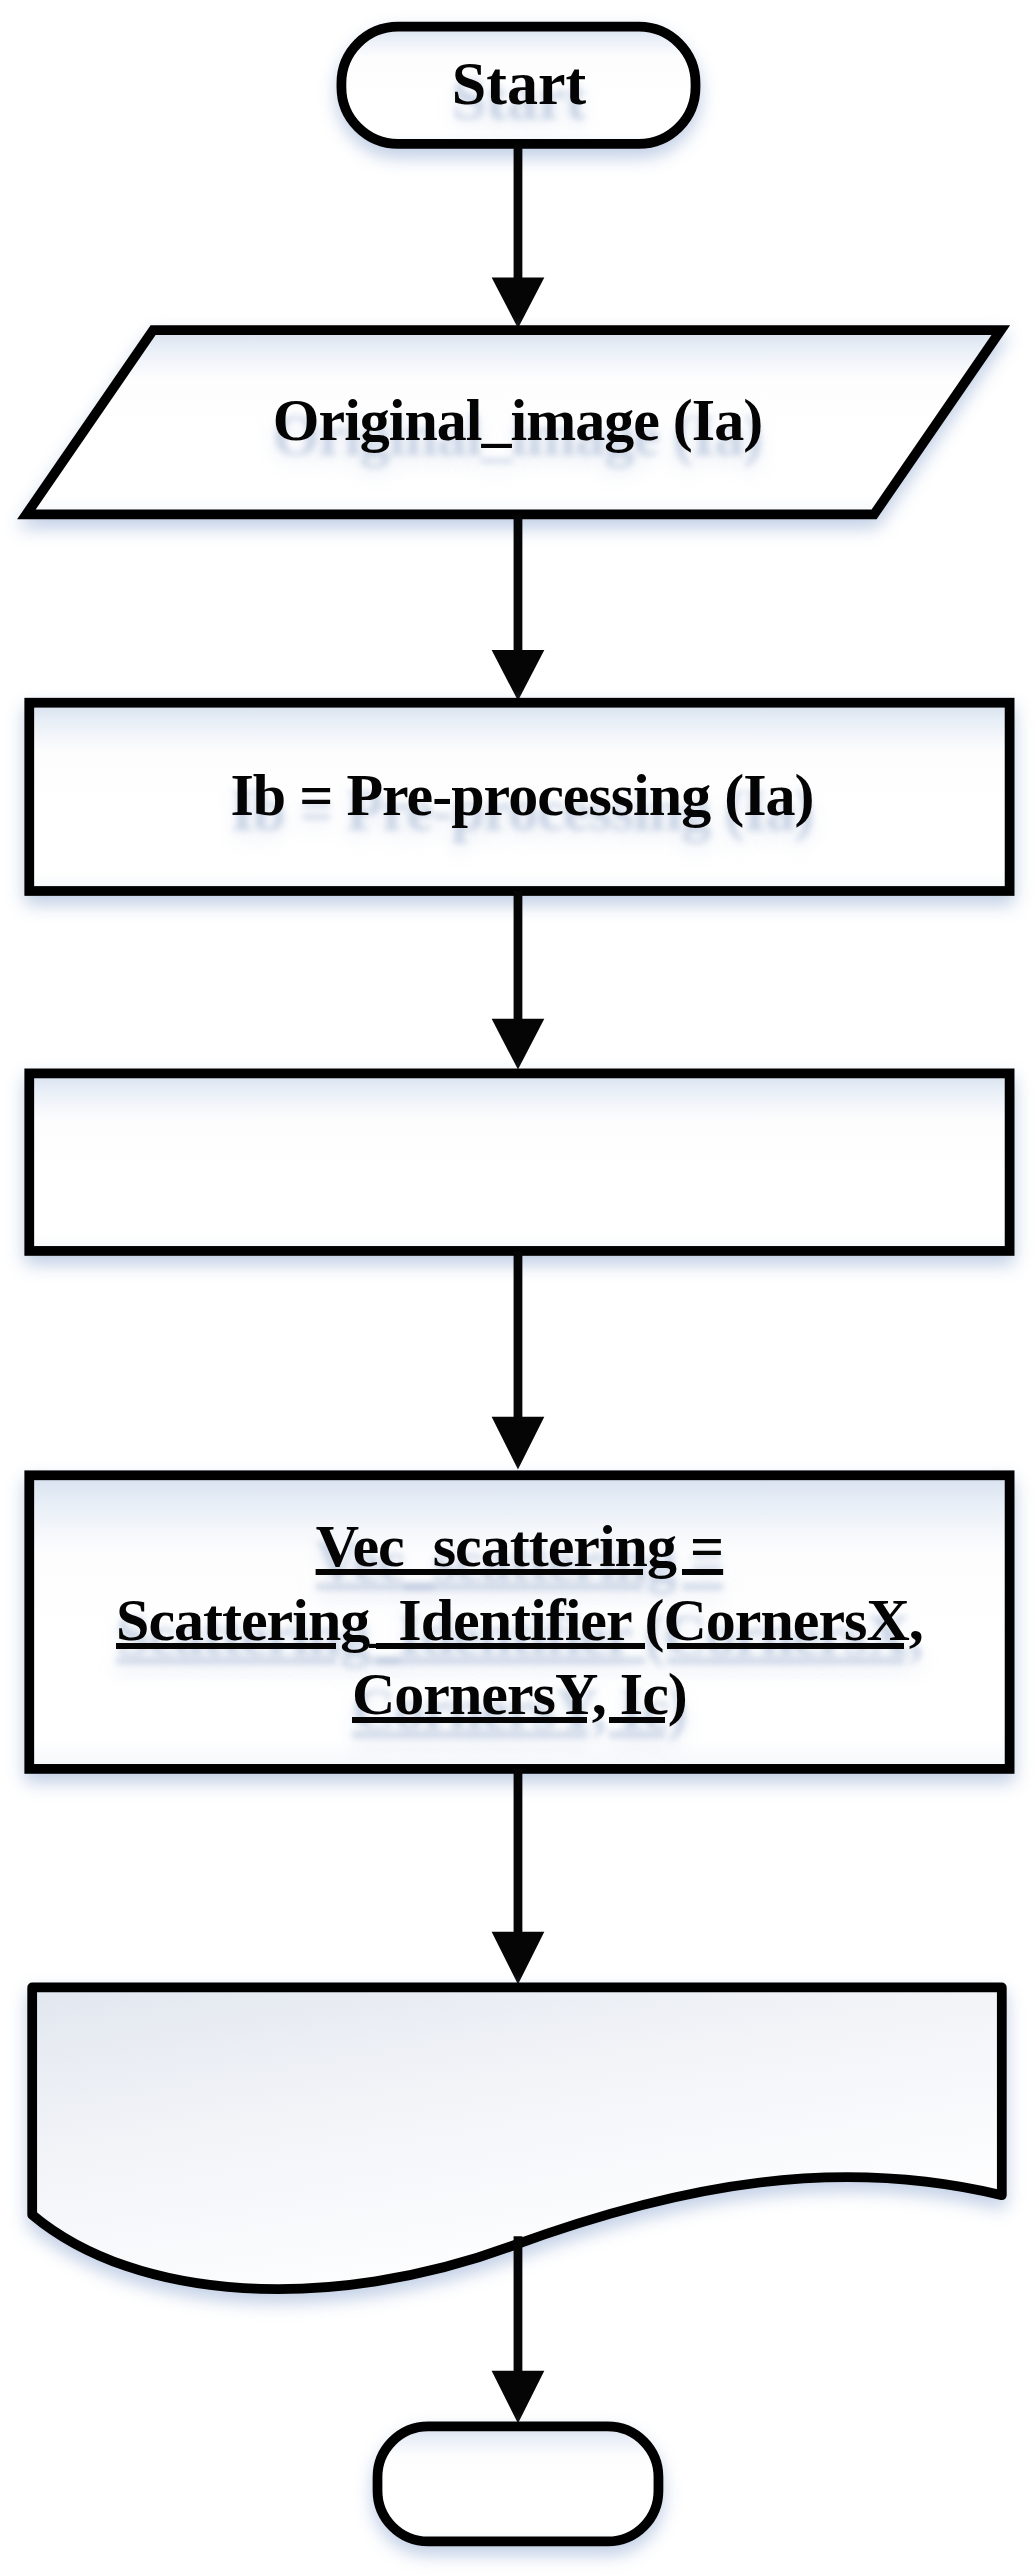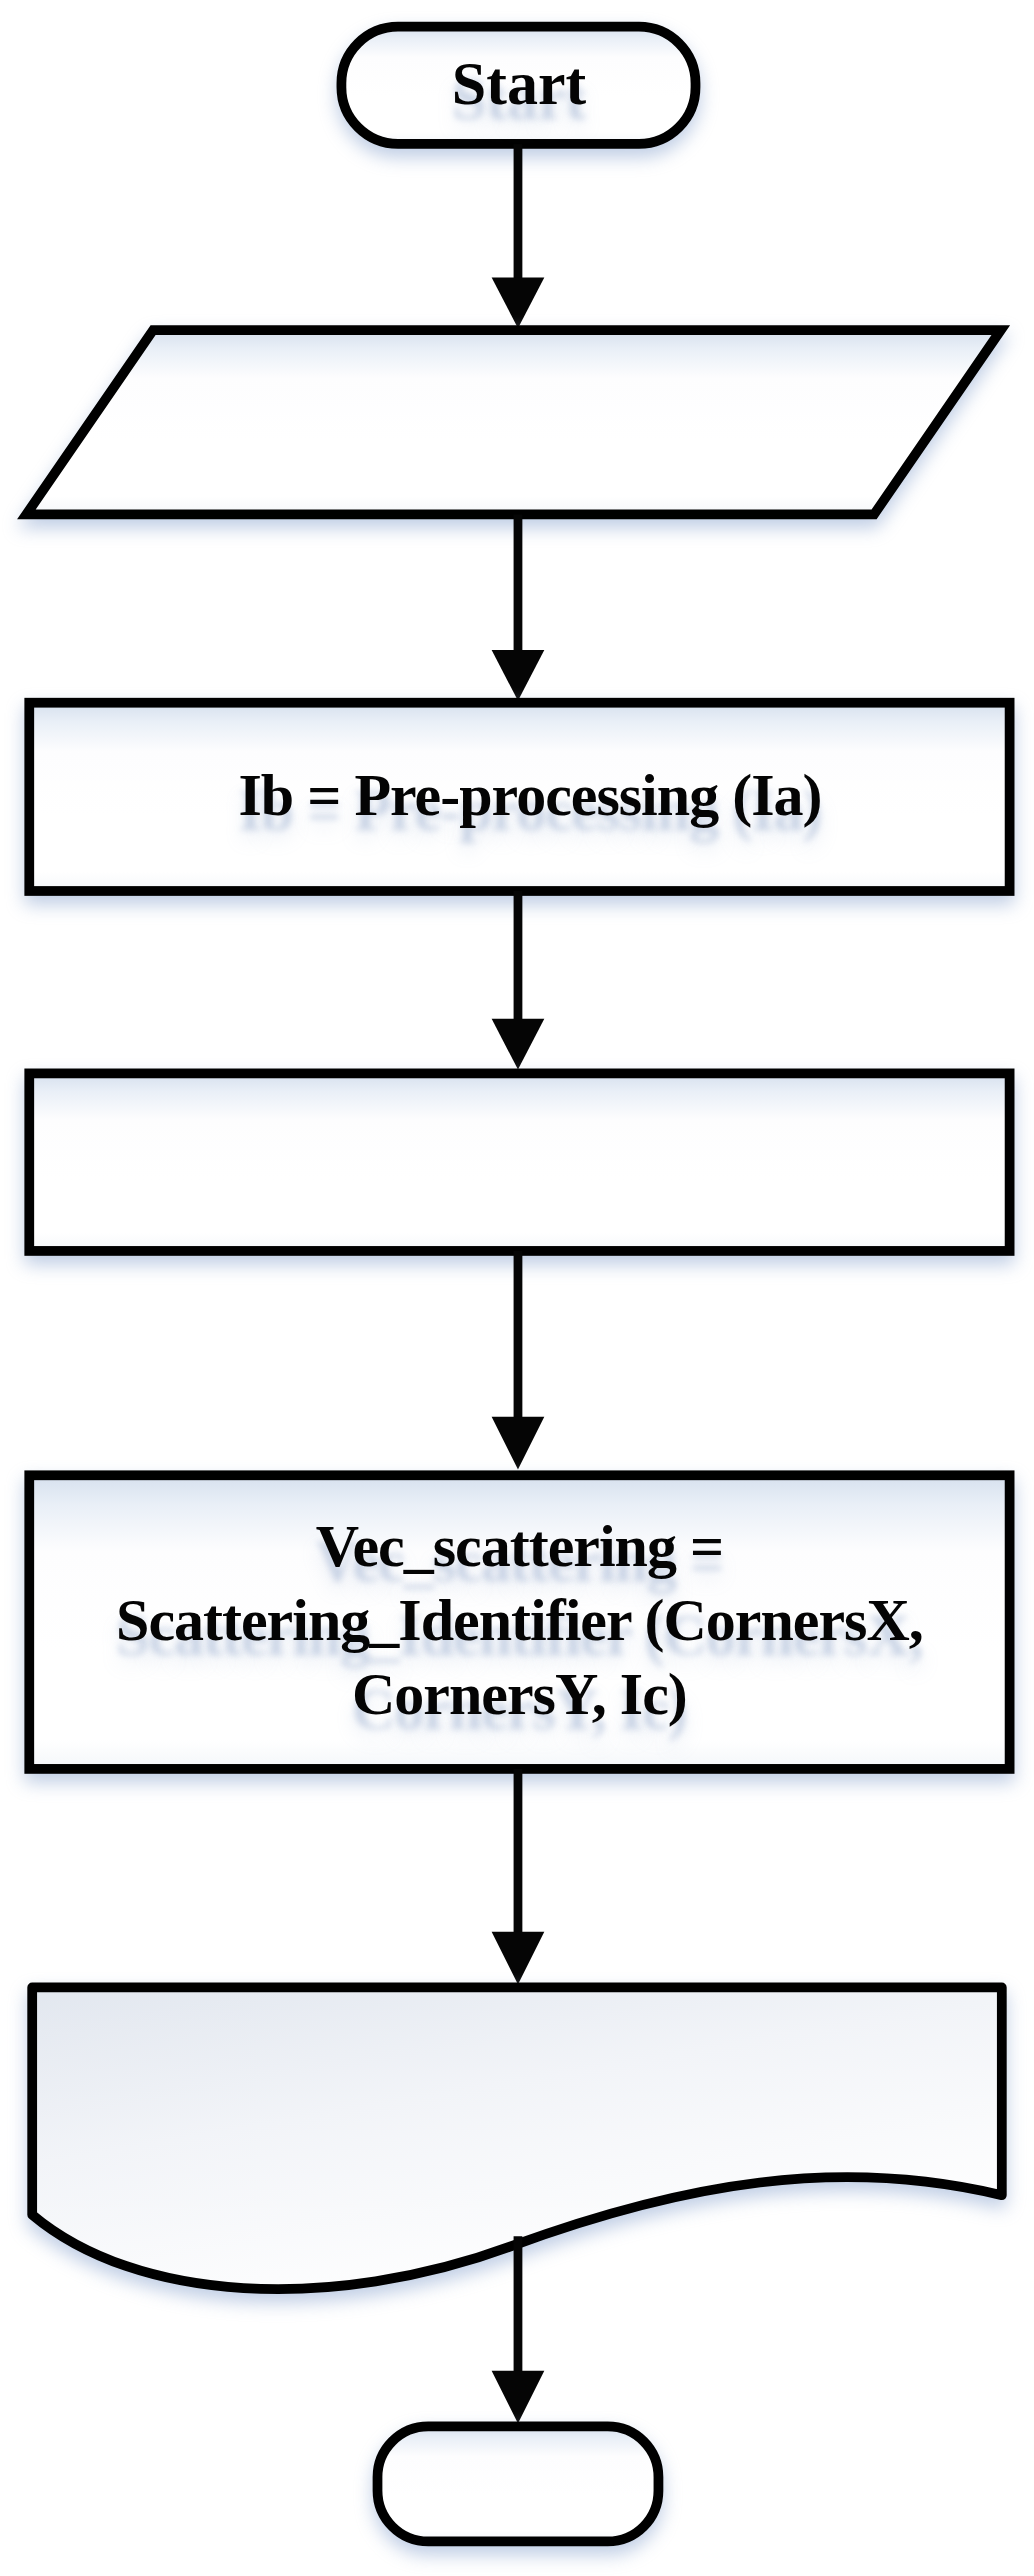--- a/index.html
+++ b/index.html
@@ -108,24 +108,25 @@
     <g>
       <line x1="531" y1="2292" x2="531" y2="2436" stroke="#050505" stroke-width="9"></line>
       <polygon points="504,2430 558,2430 531,2484" fill="#050505"></polygon>
     </g>
 
     <rect class="shape" x="387" y="2487" width="288" height="118" rx="52" ry="52" fill="url(#shapeFill)" stroke="#000000" stroke-width="10"></rect>
   </svg>
 
   <div class="node-label terminator-label" style="left:337px; top:21.5px; width:364px; height:122px;">Start</div>
 
+  <div class="node-label" style="left:98px; top:325px; width:839px; height:189px;">Original_image (Ia)</div>
 
-  <div class="node-label" style="left:35px; top:698px; width:990px; height:193px;">Ib = Pre-processing (Ia)</div>
+  <div class="node-label" style="left:27px; top:698px; width:990px; height:193px;">Ib = Pre-processing (Ia)</div>
 
 
-  <div class="node-label" style="left:24.4px; top:1473px; width:990px; height:293px;">Vec_scattering =
+  <div class="node-label" style="left:24.4px; top:1473px; width:990px; height:293px;text-decoration:underline;">Vec_scattering =
 Scattering_Identifier (CornersX,
 CornersY, Ic)</div>
 
 
 
 </div>
 
 
 </body></html>

